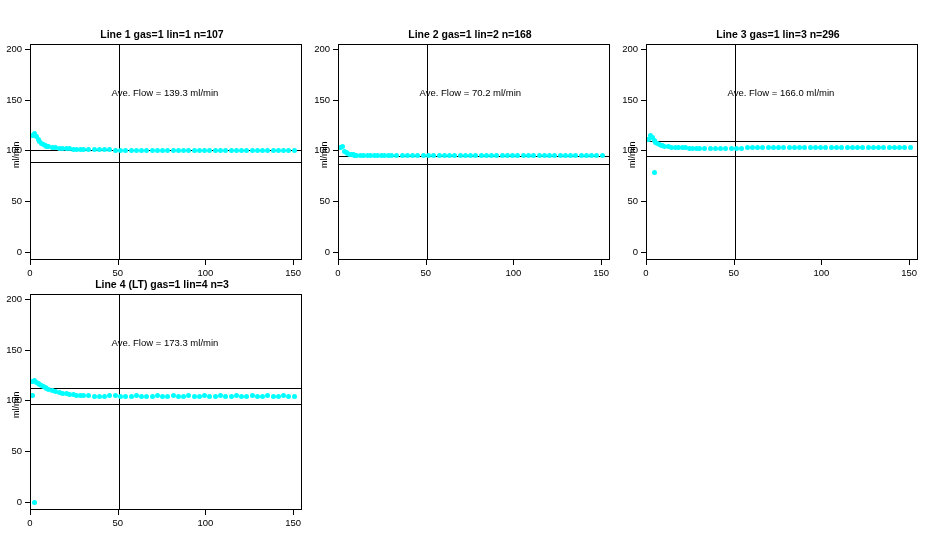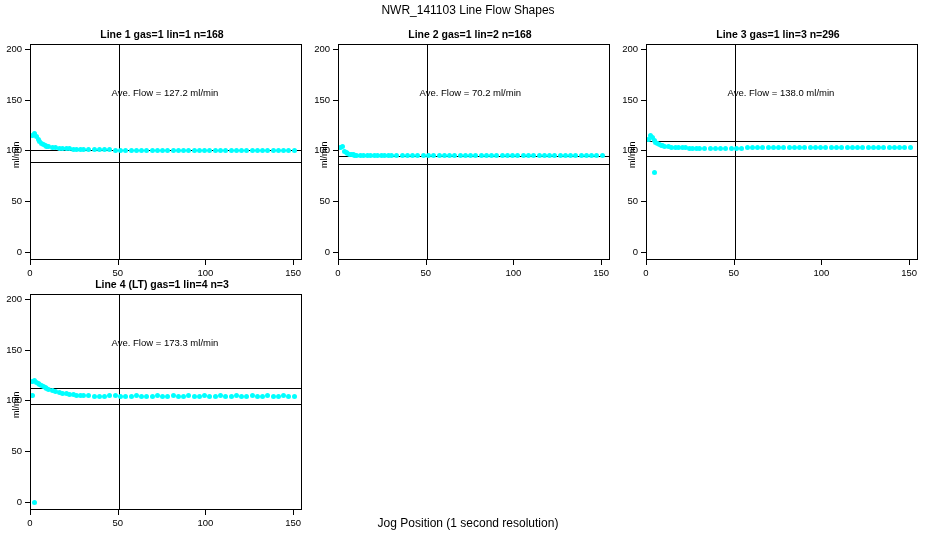--- a/index.html
+++ b/index.html
@@ -115,39 +115,37 @@
     margin-top: -2.5px;
     border-radius: 50%;
     background: #00ffff;
   }
 </style>
 </head>
 <body>
 
 <div id="root">
 
-  <div class="main-title">NWR_141103  Line Flow Shapes</div>
 
   <div class="panel" style="left:12px; top:28px; width:300px; height:250px;">
-    <div class="panel-title">Line 1 gas=1 lin=1 n=168</div>
+    <div class="panel-title">Line 1 gas=1 lin=1 n=107</div>
   </div>
 
   <div class="panel" style="left:320px; top:28px; width:300px; height:250px;">
     <div class="panel-title">Line 2 gas=1 lin=2 n=168</div>
   </div>
 
   <div class="panel" style="left:628px; top:28px; width:300px; height:250px;">
     <div class="panel-title">Line 3 gas=1 lin=3 n=296</div>
   </div>
 
   <div class="panel" style="left:12px; top:278px; width:300px; height:250px;">
     <div class="panel-title">Line 4 (LT) gas=1 lin=4 n=3</div>
   </div>
 
-  <div class="xlabel-global">Jog Position (1 second resolution)</div>
 <div class="plotbox" style="left: 30px; top: 44px; width: 272px; height: 216px;">
       <div class="hline" style="top: 104.958px;"></div>
       <div class="hline" style="top: 116.62px;"></div>
       <div class="vline" style="left: 87.7419px;"></div>
       <div class="pt" style="left: 1.75484px; top: 90.2535px; background: rgb(0, 255, 255);"></div>
       <div class="pt" style="left: 3.50968px; top: 88.2254px; background: rgb(0, 255, 255);"></div>
       <div class="pt" style="left: 5.26452px; top: 91.2676px; background: rgb(0, 255, 255);"></div>
       <div class="pt" style="left: 7.01935px; top: 94.3099px; background: rgb(0, 255, 255);"></div>
       <div class="pt" style="left: 8.77419px; top: 96.338px; background: rgb(0, 255, 255);"></div>
       <div class="pt" style="left: 10.529px; top: 98.3662px; background: rgb(0, 255, 255);"></div>
@@ -199,21 +197,21 @@
       <div class="pt" style="left: 221.11px; top: 105.465px; background: rgb(0, 255, 255);"></div>
       <div class="pt" style="left: 226.374px; top: 105.465px; background: rgb(0, 255, 255);"></div>
       <div class="pt" style="left: 231.639px; top: 105.465px; background: rgb(0, 255, 255);"></div>
       <div class="pt" style="left: 236.903px; top: 105.465px; background: rgb(0, 255, 255);"></div>
       <div class="pt" style="left: 242.168px; top: 105.465px; background: rgb(0, 255, 255);"></div>
       <div class="pt" style="left: 247.432px; top: 105.465px; background: rgb(0, 255, 255);"></div>
       <div class="pt" style="left: 252.697px; top: 105.465px; background: rgb(0, 255, 255);"></div>
       <div class="pt" style="left: 257.961px; top: 105.465px; background: rgb(0, 255, 255);"></div>
       <div class="pt" style="left: 263.226px; top: 105.465px; background: rgb(0, 255, 255);"></div>
     </div>
-    <div class="ann" style="left: 111.6px; top: 87.2px;">Ave. Flow =  127.2  ml/min</div>
+    <div class="ann" style="left: 111.6px; top: 87.2px;">Ave. Flow =  139.3  ml/min</div>
     <div class="ylab" style="left: 11px; top: 168px;">ml/min</div>
     <div class="tickmark-y" style="left: 25px; top: 251.887px; width: 5px;"></div>
     <div class="ytick-label" style="left: 0px; width: 22px; top: 245.887px;">0</div>
     <div class="tickmark-y" style="left: 25px; top: 201.183px; width: 5px;"></div>
     <div class="ytick-label" style="left: 0px; width: 22px; top: 195.183px;">50</div>
     <div class="tickmark-y" style="left: 25px; top: 150.479px; width: 5px;"></div>
     <div class="ytick-label" style="left: 0px; width: 22px; top: 144.479px;">100</div>
     <div class="tickmark-y" style="left: 25px; top: 99.7746px; width: 5px;"></div>
     <div class="ytick-label" style="left: 0px; width: 22px; top: 93.7746px;">150</div>
     <div class="tickmark-y" style="left: 25px; top: 49.0704px; width: 5px;"></div>
@@ -370,21 +368,21 @@
       <div class="pt" style="left: 226.374px; top: 102.423px; background: rgb(0, 255, 255);"></div>
       <div class="pt" style="left: 231.639px; top: 102.423px; background: rgb(0, 255, 255);"></div>
       <div class="pt" style="left: 236.903px; top: 102.423px; background: rgb(0, 255, 255);"></div>
       <div class="pt" style="left: 242.168px; top: 102.423px; background: rgb(0, 255, 255);"></div>
       <div class="pt" style="left: 247.432px; top: 102.423px; background: rgb(0, 255, 255);"></div>
       <div class="pt" style="left: 252.697px; top: 102.423px; background: rgb(0, 255, 255);"></div>
       <div class="pt" style="left: 257.961px; top: 102.423px; background: rgb(0, 255, 255);"></div>
       <div class="pt" style="left: 263.226px; top: 102.423px; background: rgb(0, 255, 255);"></div>
       <div class="pt" style="left: 7.01935px; top: 127.775px; background: rgb(0, 255, 255);"></div>
     </div>
-    <div class="ann" style="left: 727.6px; top: 87.2px;">Ave. Flow =  138.0  ml/min</div>
+    <div class="ann" style="left: 727.6px; top: 87.2px;">Ave. Flow =  166.0  ml/min</div>
     <div class="ylab" style="left: 627px; top: 168px;">ml/min</div>
     <div class="tickmark-y" style="left: 641px; top: 251.887px; width: 5px;"></div>
     <div class="ytick-label" style="left: 616px; width: 22px; top: 245.887px;">0</div>
     <div class="tickmark-y" style="left: 641px; top: 201.183px; width: 5px;"></div>
     <div class="ytick-label" style="left: 616px; width: 22px; top: 195.183px;">50</div>
     <div class="tickmark-y" style="left: 641px; top: 150.479px; width: 5px;"></div>
     <div class="ytick-label" style="left: 616px; width: 22px; top: 144.479px;">100</div>
     <div class="tickmark-y" style="left: 641px; top: 99.7746px; width: 5px;"></div>
     <div class="ytick-label" style="left: 616px; width: 22px; top: 93.7746px;">150</div>
     <div class="tickmark-y" style="left: 641px; top: 49.0704px; width: 5px;"></div>

